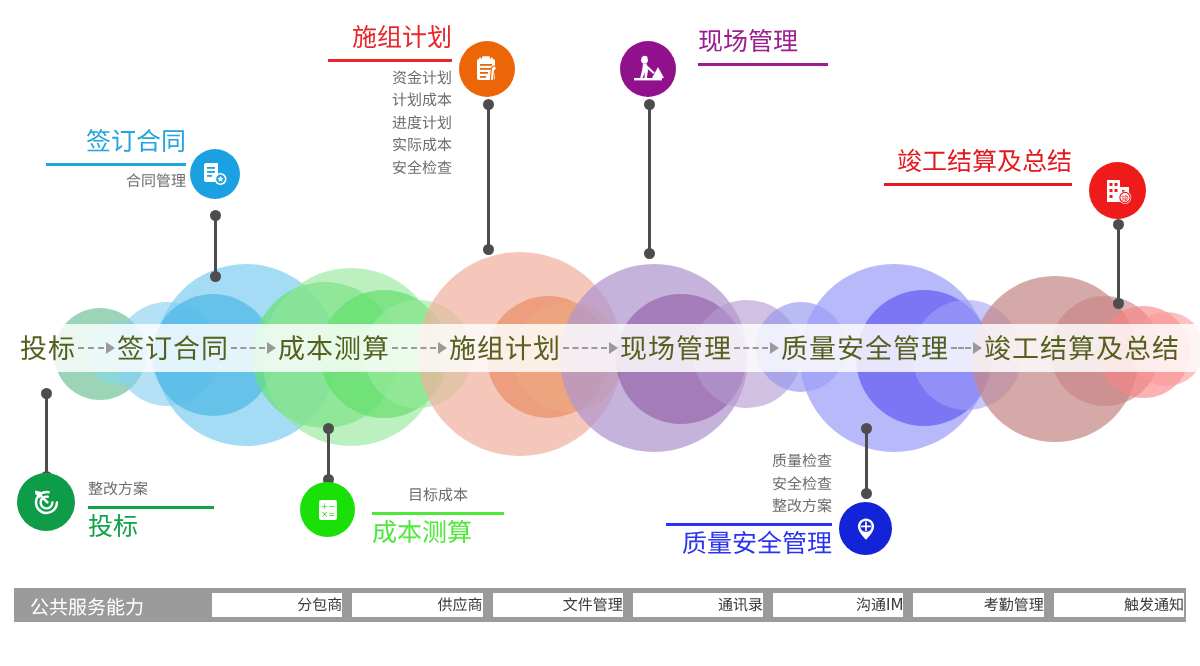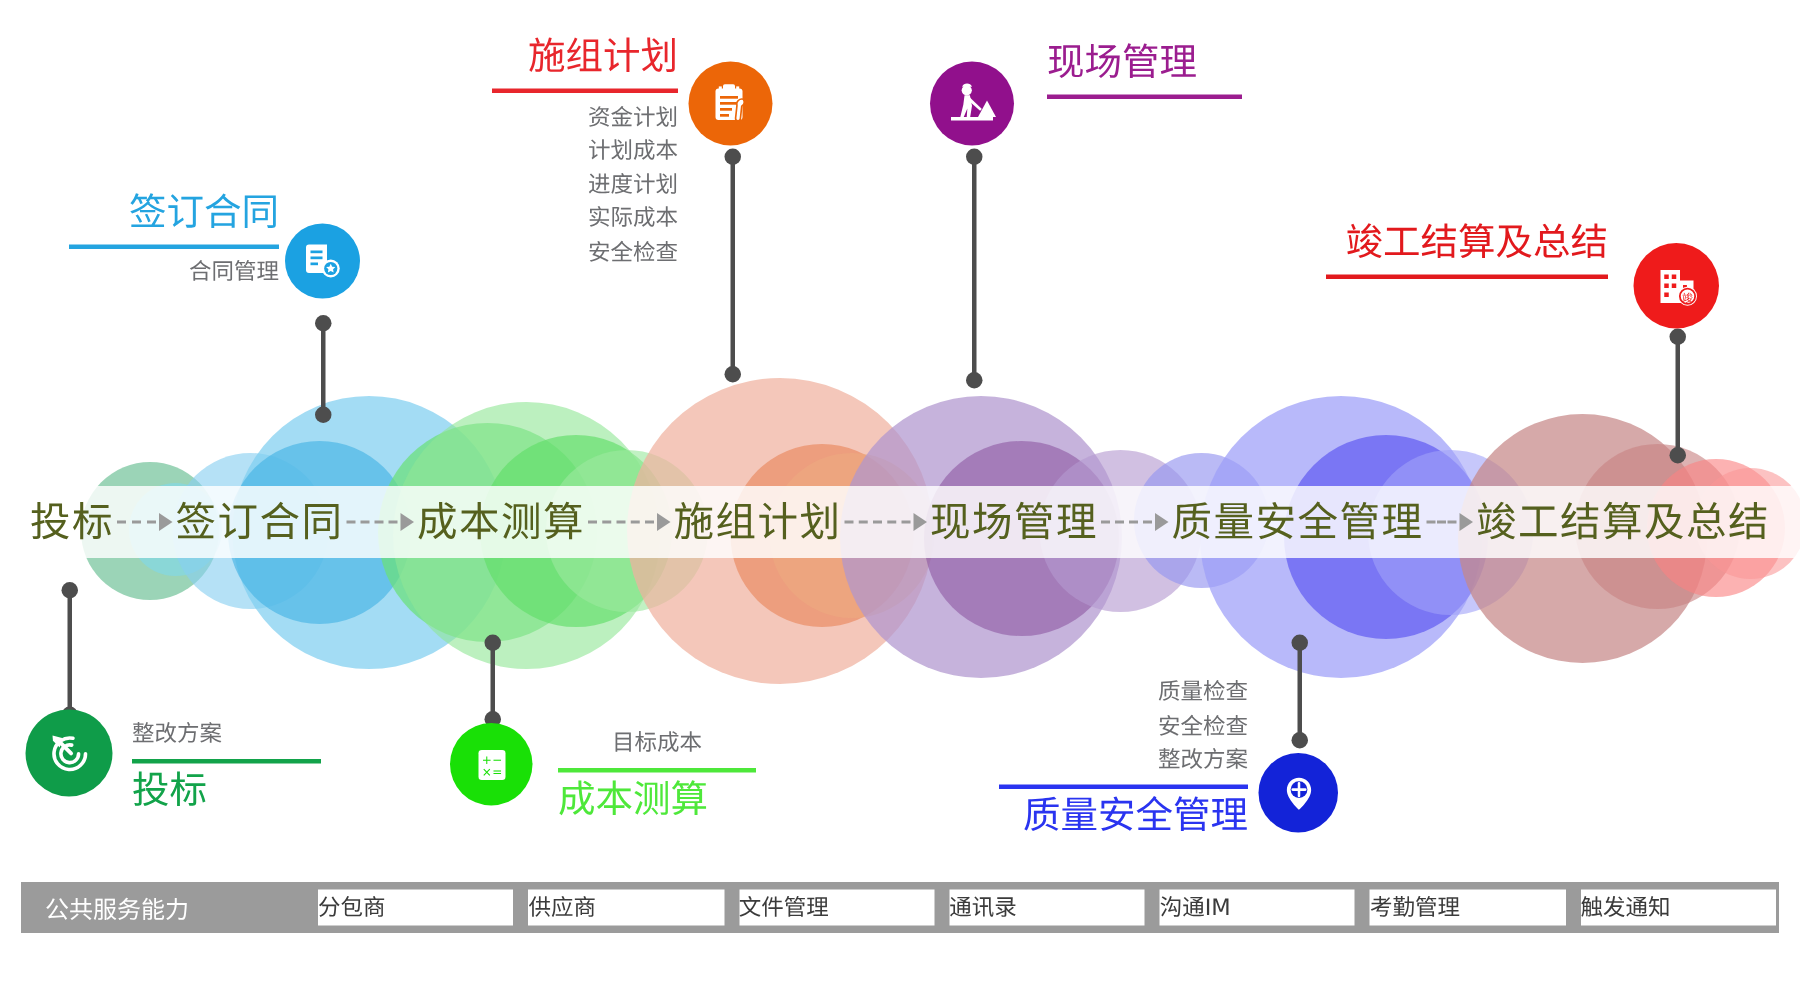--- a/index.html
+++ b/index.html
@@ -131,39 +131,39 @@
     height: 34px;
     margin-bottom: 4px;
     padding: 0 2px;
   }
   .cap-row.row-public { background: #9b9b9b; }
   .cap-row.row-paas   { background: #6f6f6f; }
   .cap-label {
     width: 196px;
     flex: 0 0 196px;
     color: #ffffff;
-    font-size: 16px;
+    font-size: 19px;
     padding-left: 14px;
     box-sizing: border-box;
     white-space: nowrap;
     font-family: Liberation Serif, serif;
   }
   .cap-tags {
     display: flex;
     flex: 1;
     gap: 10px;
   }
   .cap-tag {
     flex: 1;
     background: #ffffff;
     color: #3b3b3b;
     font-size: 15px;
     height: 24px;
     line-height: 24px;
-    text-align: left;
+    text-align: right;
     white-space: nowrap;
     font-family: "DejaVu Sans", "Liberation Sans", sans-serif;
   }
 </style>
 </head>
 <body>
 
 <div id="bubble-layer">
     <div class="bubble" style="left: 54px; top: 308px; width: 92px; height: 92px; background: rgba(93, 186, 138, 0.62);"></div>
     <div class="bubble" style="left: 86px; top: 322px; width: 62px; height: 62px; background: rgba(126, 216, 236, 0.6);"></div>

